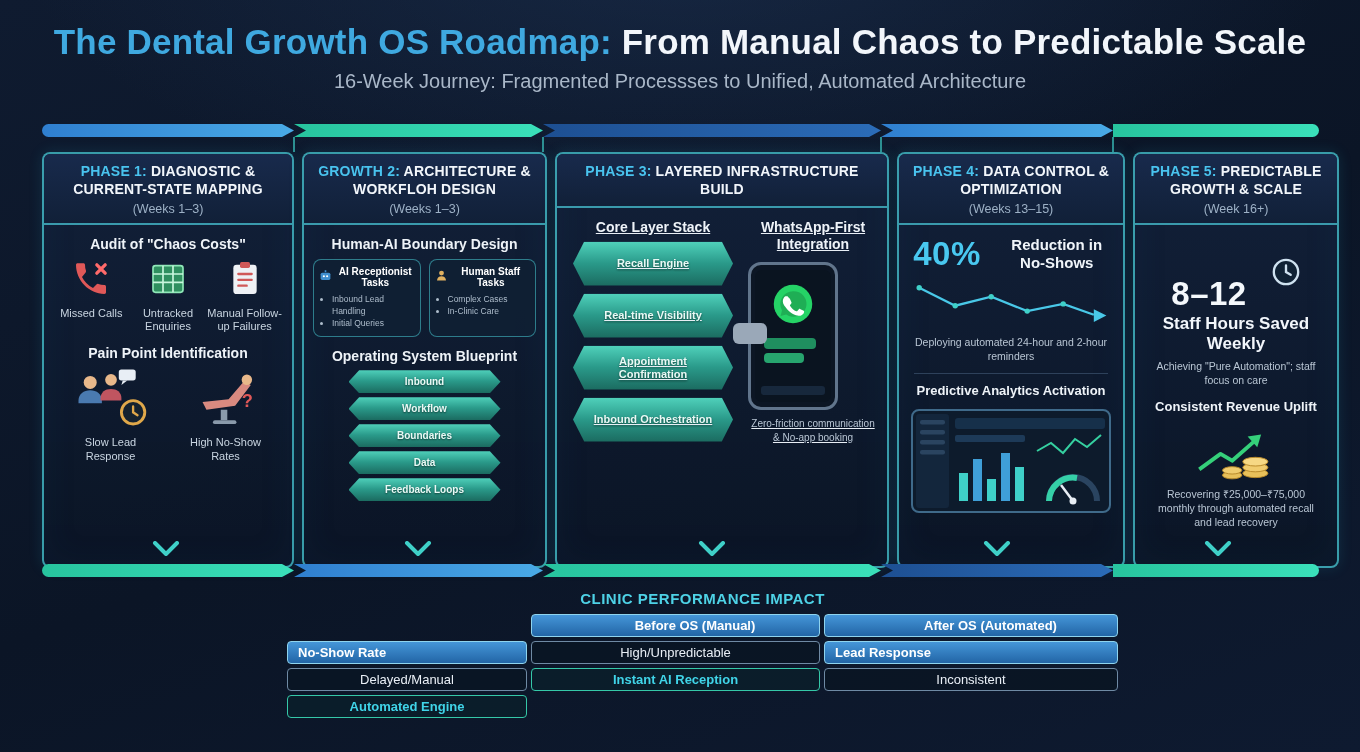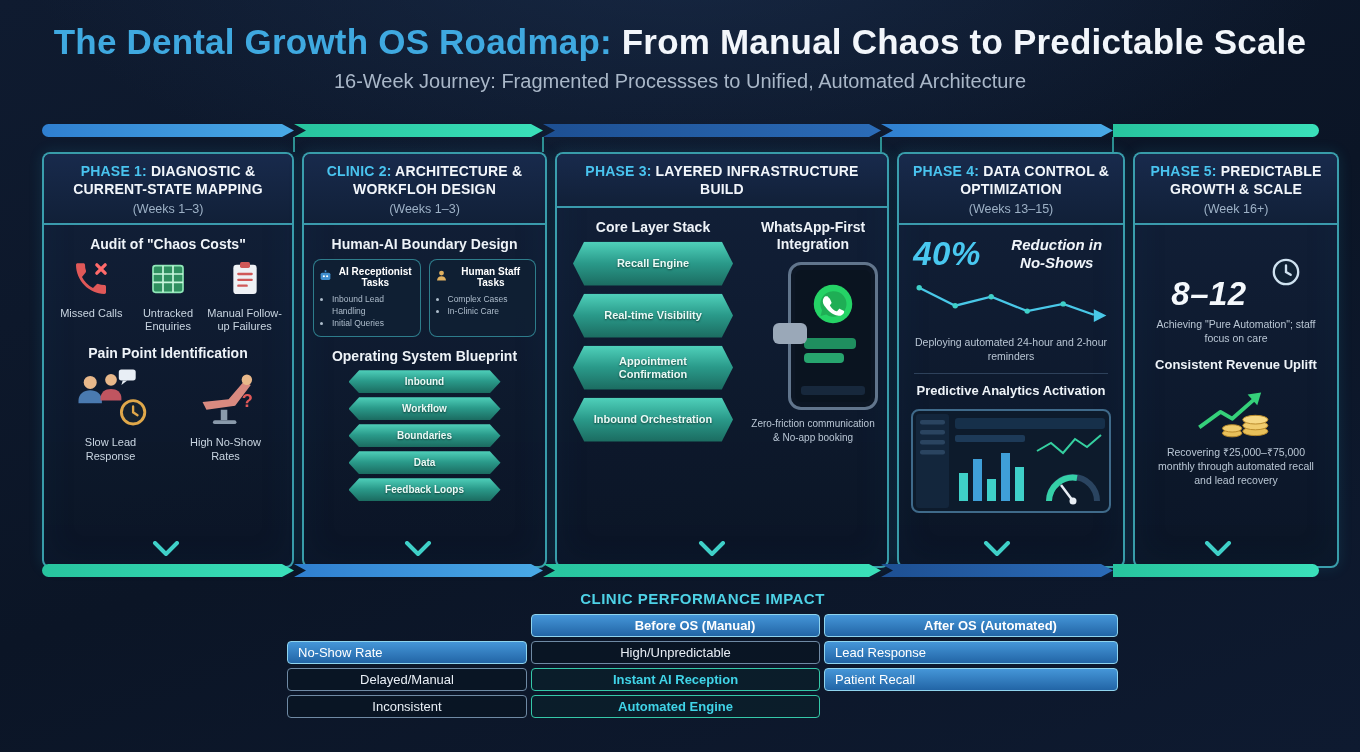--- a/index.html
+++ b/index.html
@@ -61,55 +61,55 @@
   .plates{display:flex;flex-direction:column;align-items:center;gap:4px;}
   .plate{width:152px;height:23px;display:flex;align-items:center;justify-content:center;
     font-size:10px;font-weight:700;color:#eafaf6;text-shadow:0 1px 2px rgba(0,0,0,.55);
     background:linear-gradient(180deg,#4fd0ba 0%,#2a9a8a 48%,#1b6b60 100%);
     clip-path:polygon(7% 0,93% 0,100% 50%,93% 100%,7% 100%,0 50%);}
   .plates.glow{gap:8px;margin-top:0;}
   .plates.glow .plate{width:160px;height:44px;font-size:11px;line-height:1.15;text-align:center;
     padding:0 16px;box-sizing:border-box;filter:drop-shadow(0 0 6px rgba(55,220,200,.35));}
 
   
-  .p3-cols{display:flex;gap:8px;flex:1;}
+  .p3-cols{display:flex;gap:8px;flex:1;text-decoration:underline;}
   .p3-left{flex:0 0 174px;display:flex;flex-direction:column;align-items:center;}
-  .p3-right{flex:1;display:flex;flex-direction:column;align-items:flex-end;text-align:center;}
+  .p3-right{flex:1;display:flex;flex-direction:column;align-items:flex-start;text-align:center;}
   .phone{position:relative;width:84px;height:142px;border:3px solid #61758c;border-radius:13px;background:#0c1624;margin-top:4px;}
   .phone .screen{position:absolute;inset:5px 4px;background:#0a1420;border-radius:7px;}
   .wa{position:absolute;top:12px;left:50%;transform:translateX(-50%);}
   .bubble{position:absolute;border-radius:4px;}
   .bubble.g1{left:9px;top:68px;width:52px;height:11px;background:#1f8f5f;}
   .bubble.g2{left:9px;top:83px;width:40px;height:10px;background:#27a56e;}
   .bubble.kb{left:6px;right:6px;bottom:7px;height:9px;background:#17283c;border-radius:3px;}
   .bubble.grey{left:-18px;top:58px;width:34px;height:21px;background:#9aa8b8;border-radius:6px;z-index:2;}
   .mini-cap{margin:7px 2px 0;font-size:10px;line-height:1.35;color:#b9c6d4;}
 
   
-  .stat-row{display:flex;align-items:center;justify-content:center;gap:24px;margin-top:2px;font-style:italic;}
+  .stat-row{display:flex;align-items:center;justify-content:center;gap:24px;margin-top:2px;}
   .stat-val{font-size:33px;font-weight:800;color:#49c8f0;letter-spacing:.5px;}
   .stat-val.white{color:#f4f8fc;margin-top:40px;}
   .stat-lab{font-size:15px;font-weight:700;color:#f0f5fa;line-height:1.2;text-align:center;width:104px;}
   .stat-big-label{font-size:17px;font-weight:800;color:#f2f6fb;text-align:center;line-height:1.2;margin-top:1px;}
   .spark{display:flex;justify-content:center;margin-top:2px;}
   .dash{display:flex;justify-content:center;margin-top:4px;}
   .center-ic{display:flex;justify-content:center;margin:2px 0;}
 
   
   .chev{position:absolute;top:541px;}
 
   
   .impact-title{position:absolute;top:590px;left:287px;width:831px;text-align:center;
     font-size:15px;font-weight:800;letter-spacing:.5px;color:#4ed2e6;}
   .impact-table{position:absolute;left:287px;top:614px;display:grid;
     grid-template-columns:240px 289px 294px;column-gap:4px;row-gap:4px;}
   .cell{height:23px;display:flex;align-items:center;justify-content:center;font-size:13px;border-radius:4px;box-sizing:border-box;}
   .cell.empty{background:transparent;}
   .cell.head{background:linear-gradient(180deg,#4596d8,#2265a6);border:1px solid #8fd4ee;color:#fff;font-weight:700;padding-left:39px;}
-  .cell.rlabel{background:linear-gradient(180deg,#4596d8,#2265a6);border:1px solid #8fd4ee;color:#fff;font-weight:400;
+  .cell.rlabel{background:linear-gradient(180deg,#4596d8,#2265a6);border:1px solid #8fd4ee;color:#fff;font-weight:700;
     justify-content:flex-start;padding-left:10px;}
   .cell.before{background:rgba(10,22,36,.92);border:1px solid #6f8aa4;color:#e9eff6;}
   .cell.after{background:rgba(11,30,42,.92);border:1px solid #35c8a8;color:#40d4e8;font-weight:700;}
 </style>
 </head>
 <body>
 
 <div class="canvas">
 
   <div class="hdr">
@@ -186,21 +186,21 @@
                   <text x="36" y="30" font-size="14" font-weight="bold" fill="#e05858" font-family="Liberation Sans, sans-serif">?</text>
                 </svg></span>
             <span class="ilabel">High No-Show Rates</span>
           </div>
         </div>
       </div>
     </section>
 
     <section class="card c2">
       <div class="card-head">
-        <h3><span class="accent">CLINIC 2:</span><span> ARCHITECTURE &amp; WORKFLOH DESIGN</span></h3>
+        <h3><span class="accent">GROWTH 2:</span><span> ARCHITECTURE &amp; WORKFLOH DESIGN</span></h3>
         <div class="weeks">(Weeks 1–3)</div>
       </div>
       <div class="card-body">
         <h4 class="sec-title">Human-AI Boundary Design</h4>
         <div class="bound-row">
           <div class="bound-box">
             <div class="btitle">
               <span><svg width="13" height="13" viewBox="0 0 16 16">
                     <rect x="2" y="4.5" width="12" height="9" rx="2" fill="#3f8fd0"></rect>
                     <circle cx="6" cy="9" r="1.3" fill="#fff"></circle>
@@ -330,20 +330,21 @@
         <div class="weeks">(Week 16+)</div>
       </div>
       <div class="card-body">
         <div class="stat-row">
           <span class="stat-val white">8–12</span>
           <span><svg width="30" height="30" viewBox="0 0 32 32">
                 <circle cx="16" cy="16" r="13" fill="#102235" stroke="#cfe2f0" stroke-width="2.5"></circle>
                 <path d="M16 9v7l5 3" stroke="#cfe2f0" stroke-width="2.5" fill="none" stroke-linecap="round"></path>
               </svg></span>
         </div>
+        <div class="stat-big-label">Staff Hours Saved Weekly</div>
         <p class="cap">Achieving "Pure Automation"; staff focus on care</p>
         <h4 class="sec-title sm" style="margin-top:8px">Consistent Revenue Uplift</h4>
         <div class="center-ic">
           <svg width="92" height="58" viewBox="0 0 92 60">
               <path d="M8 48l22-16 12 7 24-21" stroke="#35d07a" stroke-width="4" fill="none" stroke-linejoin="round"></path>
               <path d="M58 14l14-2-4 13z" fill="#35d07a"></path>
               <ellipse cx="66" cy="52" rx="13" ry="4.5" fill="#e8c05a" stroke="#b88a2a"></ellipse>
               <ellipse cx="66" cy="46" rx="13" ry="4.5" fill="#f0cc6e" stroke="#b88a2a"></ellipse>
               <ellipse cx="66" cy="40" rx="13" ry="4.5" fill="#f6d884" stroke="#b88a2a"></ellipse>
               <ellipse cx="42" cy="54" rx="10" ry="3.8" fill="#e8c05a" stroke="#b88a2a"></ellipse>
@@ -385,18 +386,17 @@
     <div class="cell head">Before OS (Manual)</div>
     <div class="cell head">After OS (Automated)</div>
 
     <div class="cell rlabel">No-Show Rate</div>
     <div class="cell before">High/Unpredictable</div>
 
     <div class="cell rlabel">Lead Response</div>
     <div class="cell before">Delayed/Manual</div>
     <div class="cell after">Instant AI Reception</div>
 
-    <div class="cell rlabel">Patient Recall</div>
     <div class="cell before">Inconsistent</div>
     <div class="cell after">Automated Engine</div>
   </div>
 
 </div>
 
 </body></html>

